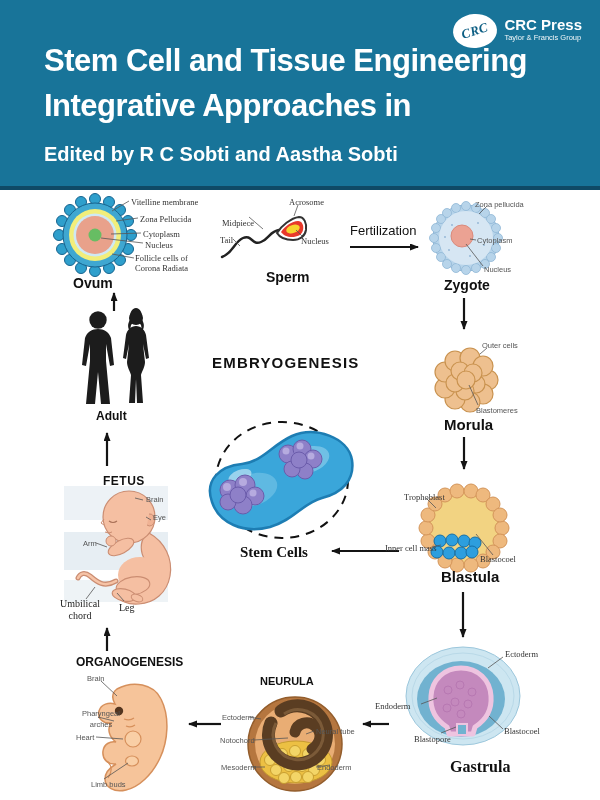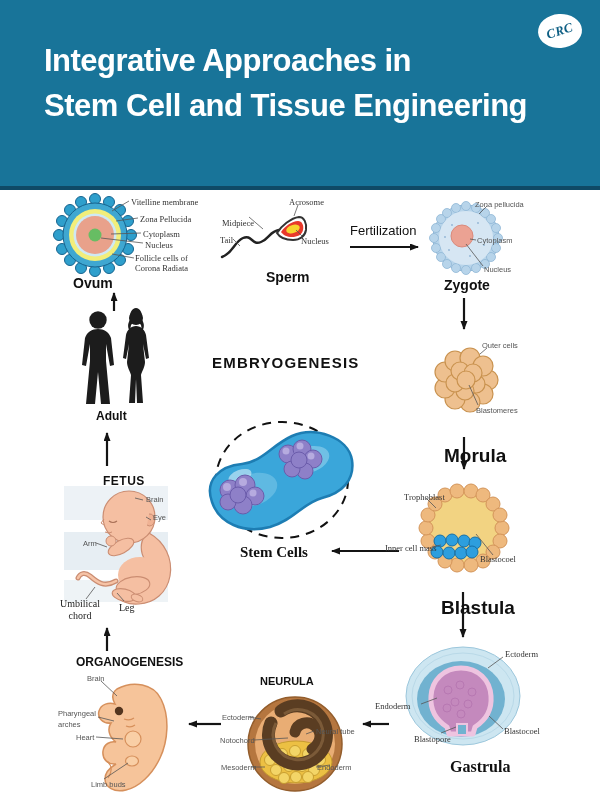--- a/index.html
+++ b/index.html
@@ -19,41 +19,46 @@
   .logo-txt{color:#fff;padding-top:3px;}
   .logo-name{font-size:15px;font-weight:bold;line-height:16px;}
   .logo-tag{font-size:7.5px;opacity:.95;}
   
   .content{position:absolute;top:190px;left:0;width:600px;height:610px;}
   .canvas{position:absolute;left:0;top:0;}
   .lab{position:absolute;white-space:nowrap;}
   .serif-s{font-family:"Liberation Serif",serif;font-size:8.5px;color:#333;}
   .serif-m{font-family:"Liberation Serif",serif;font-size:10px;color:#222;}
   .sans-s{font-size:7.5px;color:#555;}
-  .cap{font-weight:bold;color:#101010;} .cap14{font-size:14px;} .cap15{font-size:19px;margin-top:29px;}
+  .cap{font-weight:bold;color:#101010;} .cap14{font-size:14px;} .cap15{font-size:15px;}
   .cap12{font-size:12px;} .cap11{font-size:11px;}
   .capserif{font-family:"Liberation Serif",serif;font-weight:bold;color:#101010;}
   .embryo-lbl{font-size:15px;font-weight:bold;letter-spacing:1.2px;color:#111;}
   .fert-lbl{font-size:13px;font-weight:normal;color:#111;}
   .two-line{line-height:10px;text-align:center;}
-  .two-line-r{line-height:11px;text-align:left;}
+  .two-line-r{line-height:11px;text-align:center;margin-left:24px;}
 </style>
 </head>
 <body>
 
 <div class="cover">
 
   <div class="hdr">
     <div class="title">
+      <div>Stem Cell and Tissue Engineering</div>
       <div>Integrative Approaches in</div>
-      <div>Stem Cell and Tissue Engineering</div>
     </div>
+    <div class="edited">Edited by R C Sobti and Aastha Sobti</div>
     <div class="logo">
       <div class="logo-oval">
         <span>CRC</span>
+      </div>
+      <div class="logo-txt">
+        <div class="logo-name">CRC Press</div>
+        <div class="logo-tag">Taylor &amp; Francis Group</div>
       </div>
     </div>
   </div>
 
   <div class="content">
 
     <svg class="canvas" width="600" height="610" viewBox="0 0 600 610">
       <defs>
         <marker id="ah" markerWidth="10" markerHeight="8" refX="8" refY="3.5" orient="auto" markerUnits="userSpaceOnUse">
           <path d="M0,0 L9,3.5 L0,7 Z" fill="#141414"></path>

